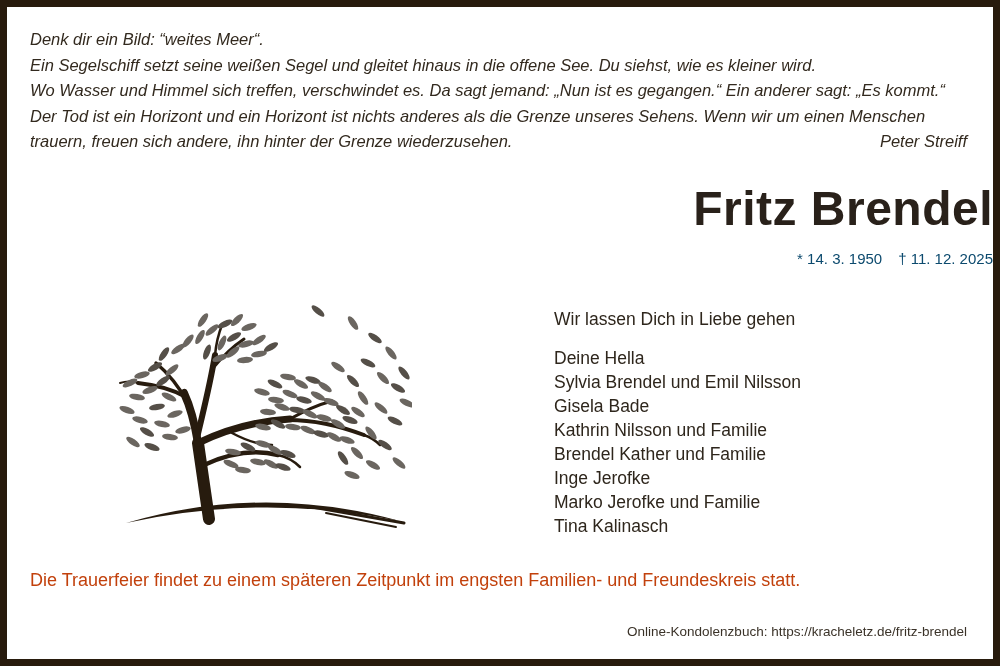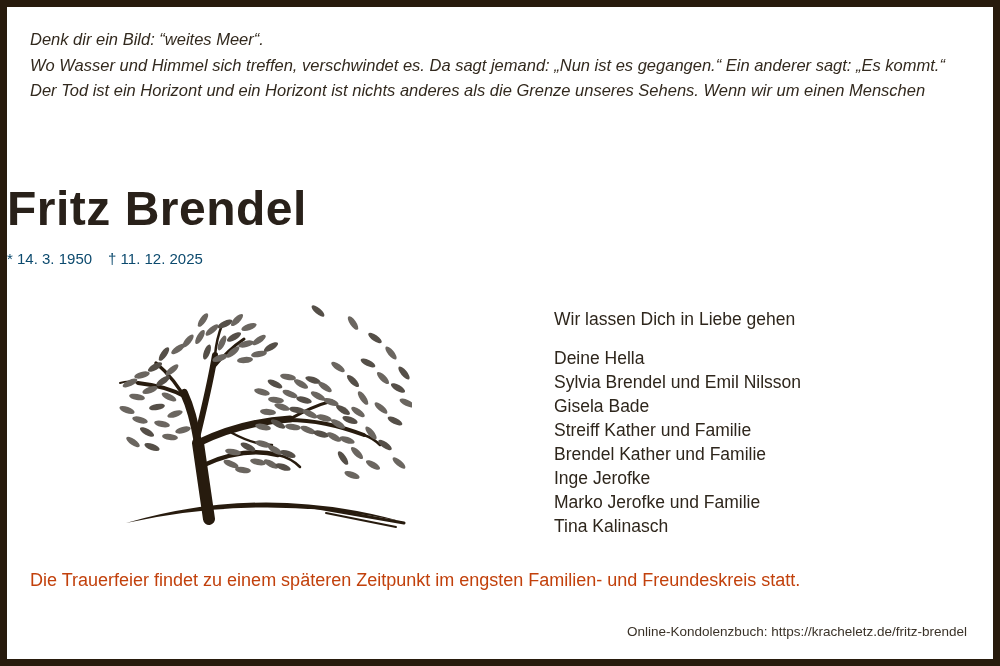--- a/index.html
+++ b/index.html
@@ -23,21 +23,21 @@
     color:#32291e;
     white-space:nowrap;
   }
   .poem-line { position:relative; }
   .poem-attribution {
     position:absolute; right:0; top:0;
     font-style:italic;
   }
 
   
-  .title-block { position:absolute; left:0; right:0; top:176px; text-align:left; }
+  .title-block { position:absolute; left:0; right:0; top:176px; text-align:right; }
   .deceased-name {
     font-size:48px; font-weight:bold; letter-spacing:0.5px;
     color:#29211a; line-height:1.1;
   }
   .dates-line { margin-top:14px; font-size:15px; color:#0c4a6e; }
   .dates-line .birth { margin-right:16px; }
 
   
   .tree-wrap { position:absolute; left:105px; top:286px; width:300px; height:258px; }
   .tree-wrap svg { width:100%; height:100%; }
@@ -61,22 +61,27 @@
   }
 </style>
 </head>
 <body>
 
 <div class="page">
   <div class="content">
 
     <div class="poem">
       <div class="poem-line">Denk dir ein Bild: “weites Meer“.</div>
+      <div class="poem-line">Ein Segelschiff setzt seine weißen Segel und gleitet hinaus in die offene See. Du siehst, wie es kleiner wird.</div>
       <div class="poem-line">Wo Wasser und Himmel sich treffen, verschwindet es. Da sagt jemand: „Nun ist es gegangen.“ Ein anderer sagt: „Es kommt.“</div>
       <div class="poem-line">Der Tod ist ein Horizont und ein Horizont ist nichts anderes als die Grenze unseres Sehens. Wenn wir um einen Menschen</div>
+      <div class="poem-line">
+        <span>trauern, freuen sich andere, ihn hinter der Grenze wiederzusehen.</span>
+        <span class="poem-attribution">Peter Streiff</span>
+      </div>
     </div>
 
     <div class="title-block">
       <div class="deceased-name">Fritz Brendel</div>
       <div class="dates-line">
         <span class="birth">* 14. 3. 1950</span><span class="death">† 11. 12. 2025</span>
       </div>
     </div>
 
     <div class="tree-wrap">
@@ -202,21 +207,21 @@
           </g>
       </svg>
     </div>
 
     <div class="farewell">
       <div class="farewell-heading">Wir lassen Dich in Liebe gehen</div>
       <div class="mourners">
         <div class="mourner">Deine Hella</div>
         <div class="mourner">Sylvia Brendel und Emil Nilsson</div>
         <div class="mourner">Gisela Bade</div>
-        <div class="mourner">Streiff Kather und Familie</div>
+        <div class="mourner">Kathrin Nilsson und Familie</div>
         <div class="mourner">Brendel Kather und Familie</div>
         <div class="mourner">Inge Jerofke</div>
         <div class="mourner">Marko Jerofke und Familie</div>
         <div class="mourner">Tina Kalinasch</div>
       </div>
     </div>
 
     <div class="notice">Die Trauerfeier findet zu einem späteren Zeitpunkt im engsten Familien- und Freundeskreis statt.</div>
 
     <div class="condolence">Online-Kondolenzbuch: https://kracheletz.de/fritz-brendel</div>

